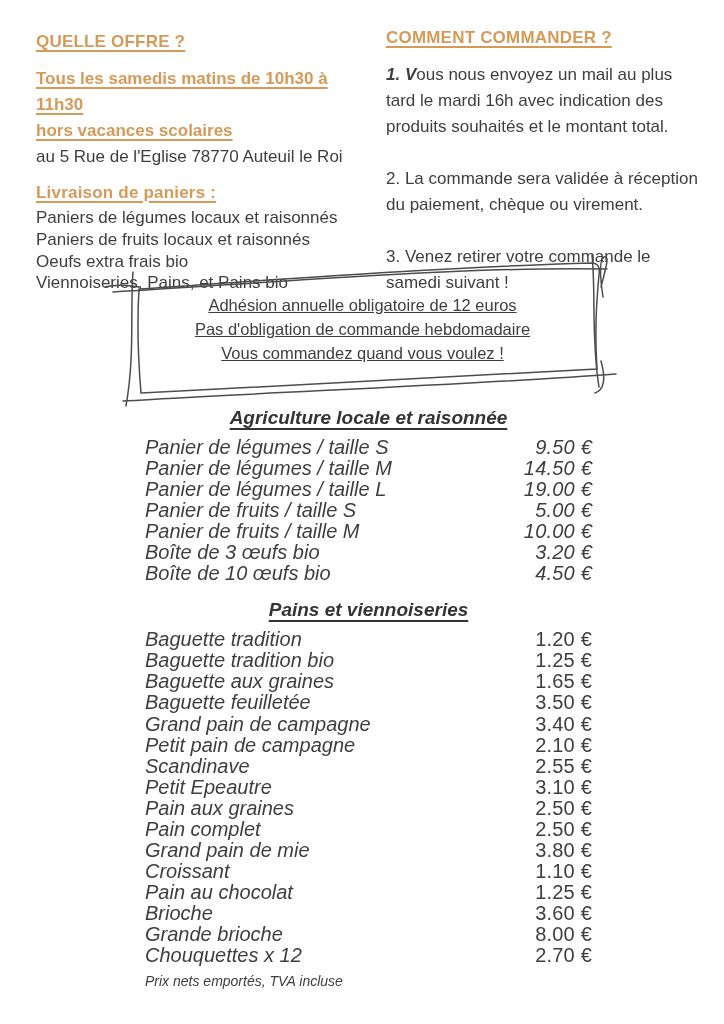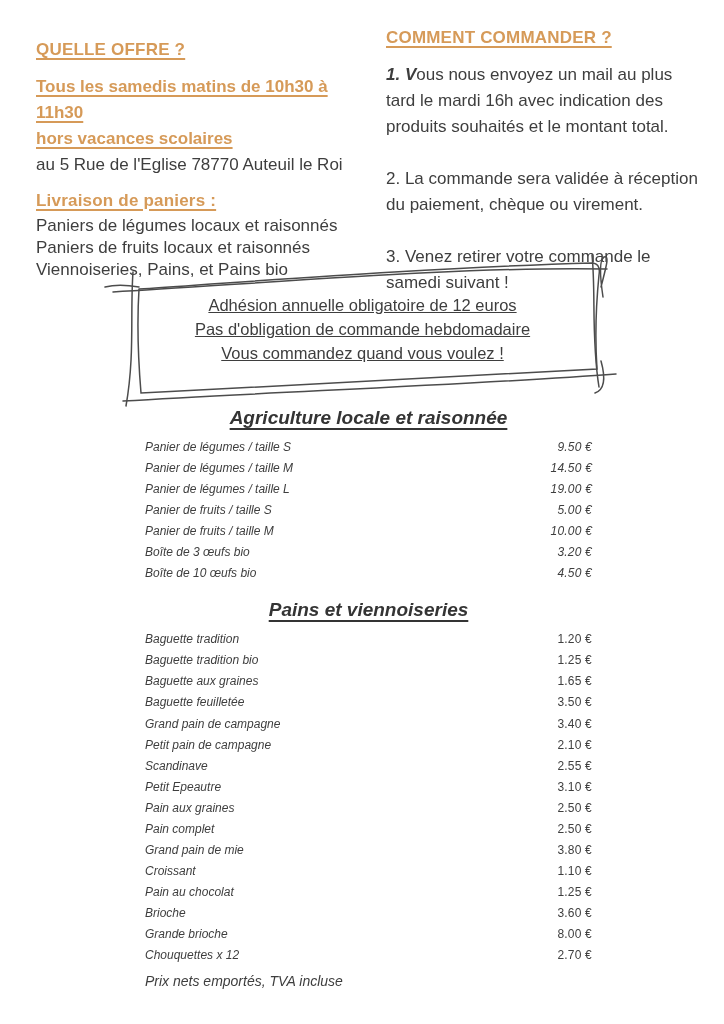--- a/index.html
+++ b/index.html
@@ -4,21 +4,21 @@
 <style>
   :root { --accent:#d69a58; --ink:#3e3e3e; --sketch:#4c4c4c; }
   * { box-sizing:border-box; }
   html,body { margin:0; padding:0; background:#e8e8e8; }
   .page {
     position:relative; width:724px; height:1024px; margin:0 auto;
     background:#ffffff; overflow:hidden;
     font-family:"Liberation Sans", sans-serif; color:var(--ink);
   }
   
-  .left-col  { position:absolute; left:36px;  top:40px; width:332px; }
+  .left-col  { position:absolute; left:36px;  top:32px; width:332px; }
   .right-col { position:absolute; left:386px; top:28px; width:318px; }
   .orange-head {
     margin:0; color:var(--accent); font-weight:700; font-size:17px;
     letter-spacing:.2px; text-decoration:underline;
     text-decoration-thickness:1.5px; text-underline-offset:3px;
   }
   .schedule { margin:14px 0 0 0; font-size:17px; line-height:26px; font-weight:700; color:var(--accent); }
   .schedule .u { text-decoration:underline; text-decoration-thickness:1.5px; text-underline-offset:3px; }
   .address { margin:0; font-size:17px; line-height:26px; }
   .delivery-head { margin-top:13px; }
@@ -31,21 +31,21 @@
   
   .notice-box { position:absolute; left:95px; top:243px; width:535px; height:165px; }
   .notice-svg { position:absolute; left:0; top:0; width:535px; height:165px; }
   .notice-svg path { stroke:var(--sketch); stroke-width:1.5; fill:none; stroke-linecap:round; }
   .notice-text { position:absolute; left:0; right:0; top:50px; text-align:center; font-size:16.5px; line-height:24px;text-decoration:underline; }
   
   .menu { position:absolute; left:145px; top:406px; width:447px; }
   .section-title { margin:0 0 7px 0; text-align:center; font-style:italic; font-size:19px; line-height:24px; color:#343434; }
   .section-title span { text-decoration:underline; text-decoration-thickness:1.5px; text-underline-offset:4px; }
   .section-2 .section-title { margin-top:14px; }
-  .menu-row { display:flex; justify-content:space-between; align-items:baseline; font-size:12px; line-height:21.05px; }
+  .menu-row { display:flex; justify-content:space-between; align-items:baseline; font-size:20px; line-height:21.05px; }
   .item-name { font-style:italic; }
   .item-price { letter-spacing:.2px; }
   .prices-italic .item-price { font-style:italic; }
   
   .footer-note { position:absolute; left:145px; top:973px; font-style:italic; font-size:14px; }
 </style>
 </head>
 <body>
 
 <div class="page">
@@ -54,20 +54,21 @@
     <h2 class="orange-head">QUELLE OFFRE ?</h2>
     <p class="schedule">
       <span class="u">Tous les samedis matins de 10h30 à 11h30</span><br>
       <span class="u">hors vacances scolaires</span>
     </p>
     <p class="address">au 5 Rue de l'Eglise 78770 Auteuil le Roi</p>
     <h2 class="orange-head delivery-head">Livraison de paniers :</h2>
     <div class="delivery-list">
       <div>Paniers de légumes locaux et raisonnés</div>
       <div>Paniers de fruits locaux et raisonnés</div>
+      <div>Oeufs extra frais bio</div>
       <div>Viennoiseries, Pains, et Pains bio</div>
     </div>
   </div>
 
   <div class="right-col">
     <h2 class="orange-head">COMMENT COMMANDER ?</h2>
     <p class="step step-1">
       <span class="step-bold">1. V</span><span>ous nous envoyez un mail au plus tard le mardi 16h avec indication des produits souhaités et le montant total.</span>
     </p>
     <p class="step step-2">2. La commande sera validée à réception du paiement, chèque ou virement.</p>

